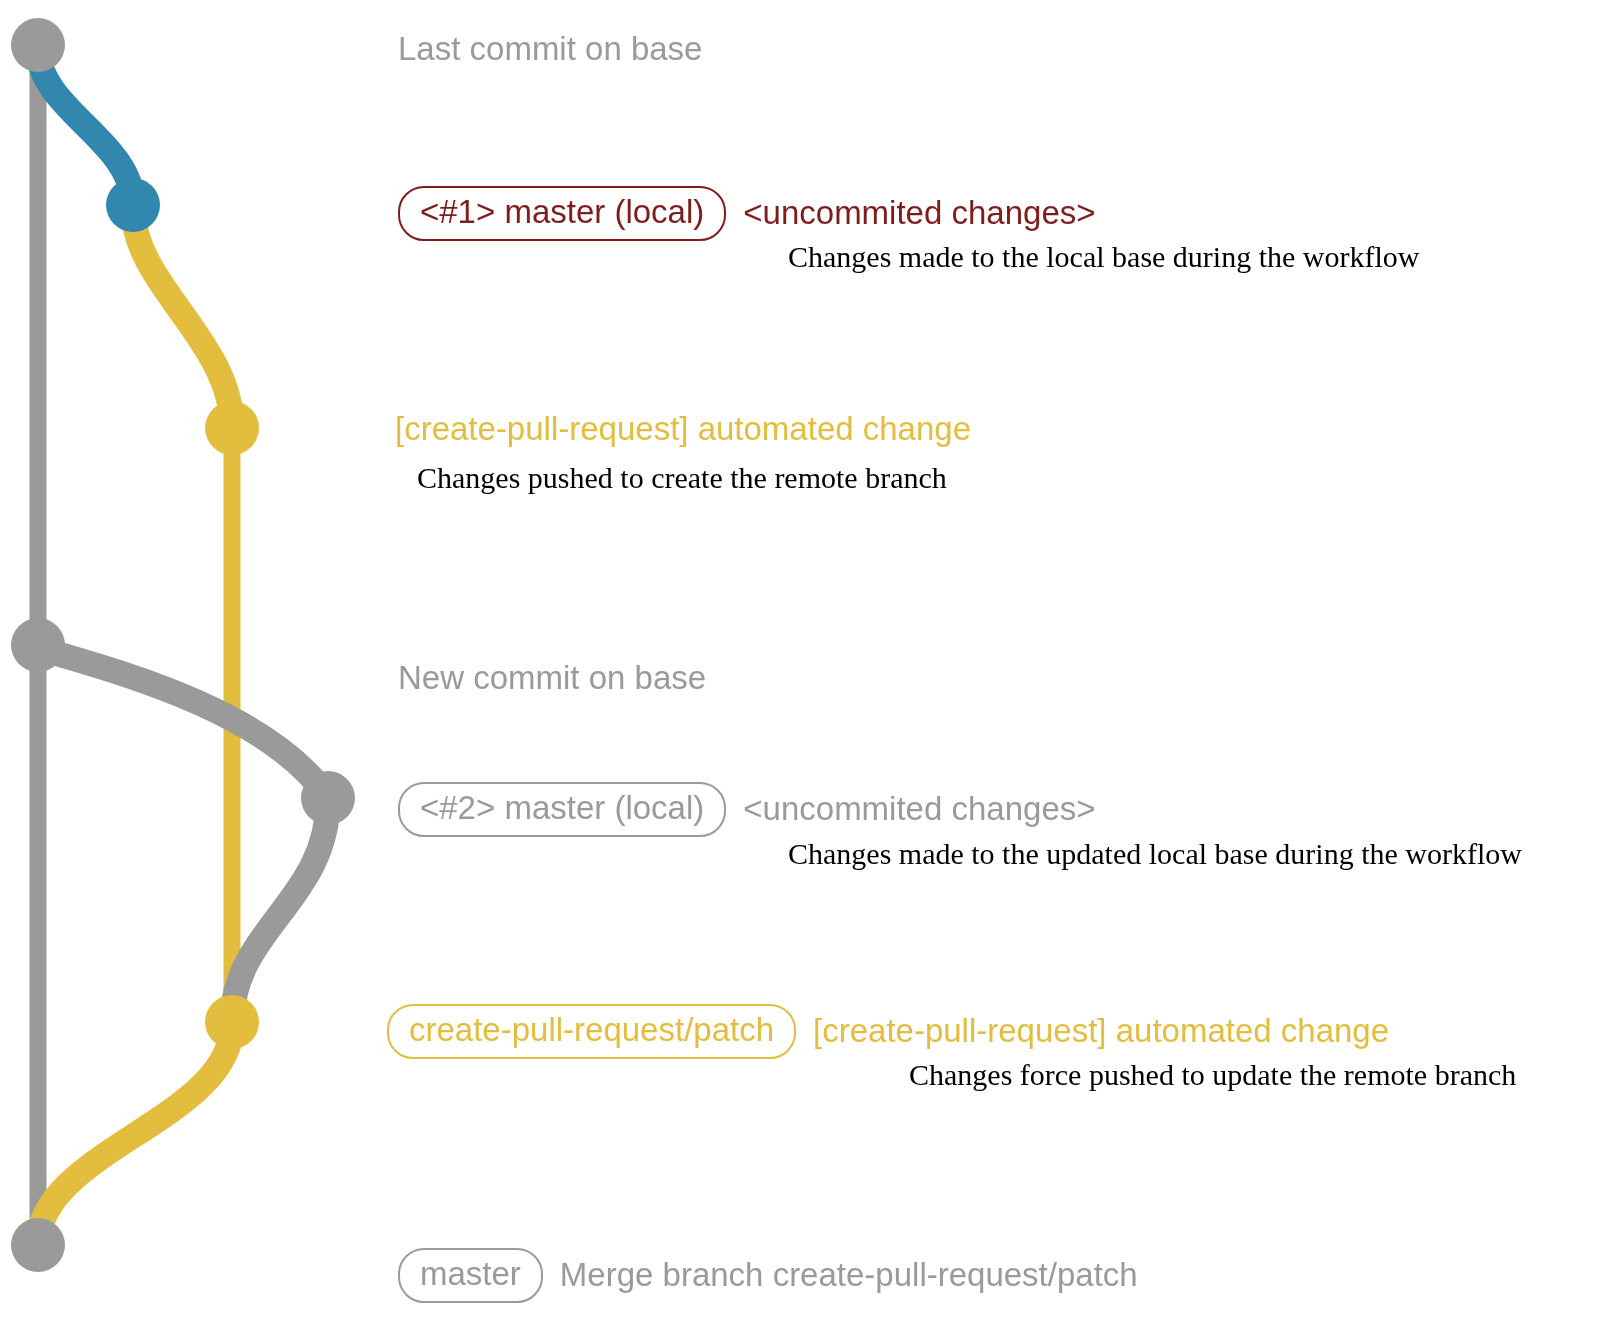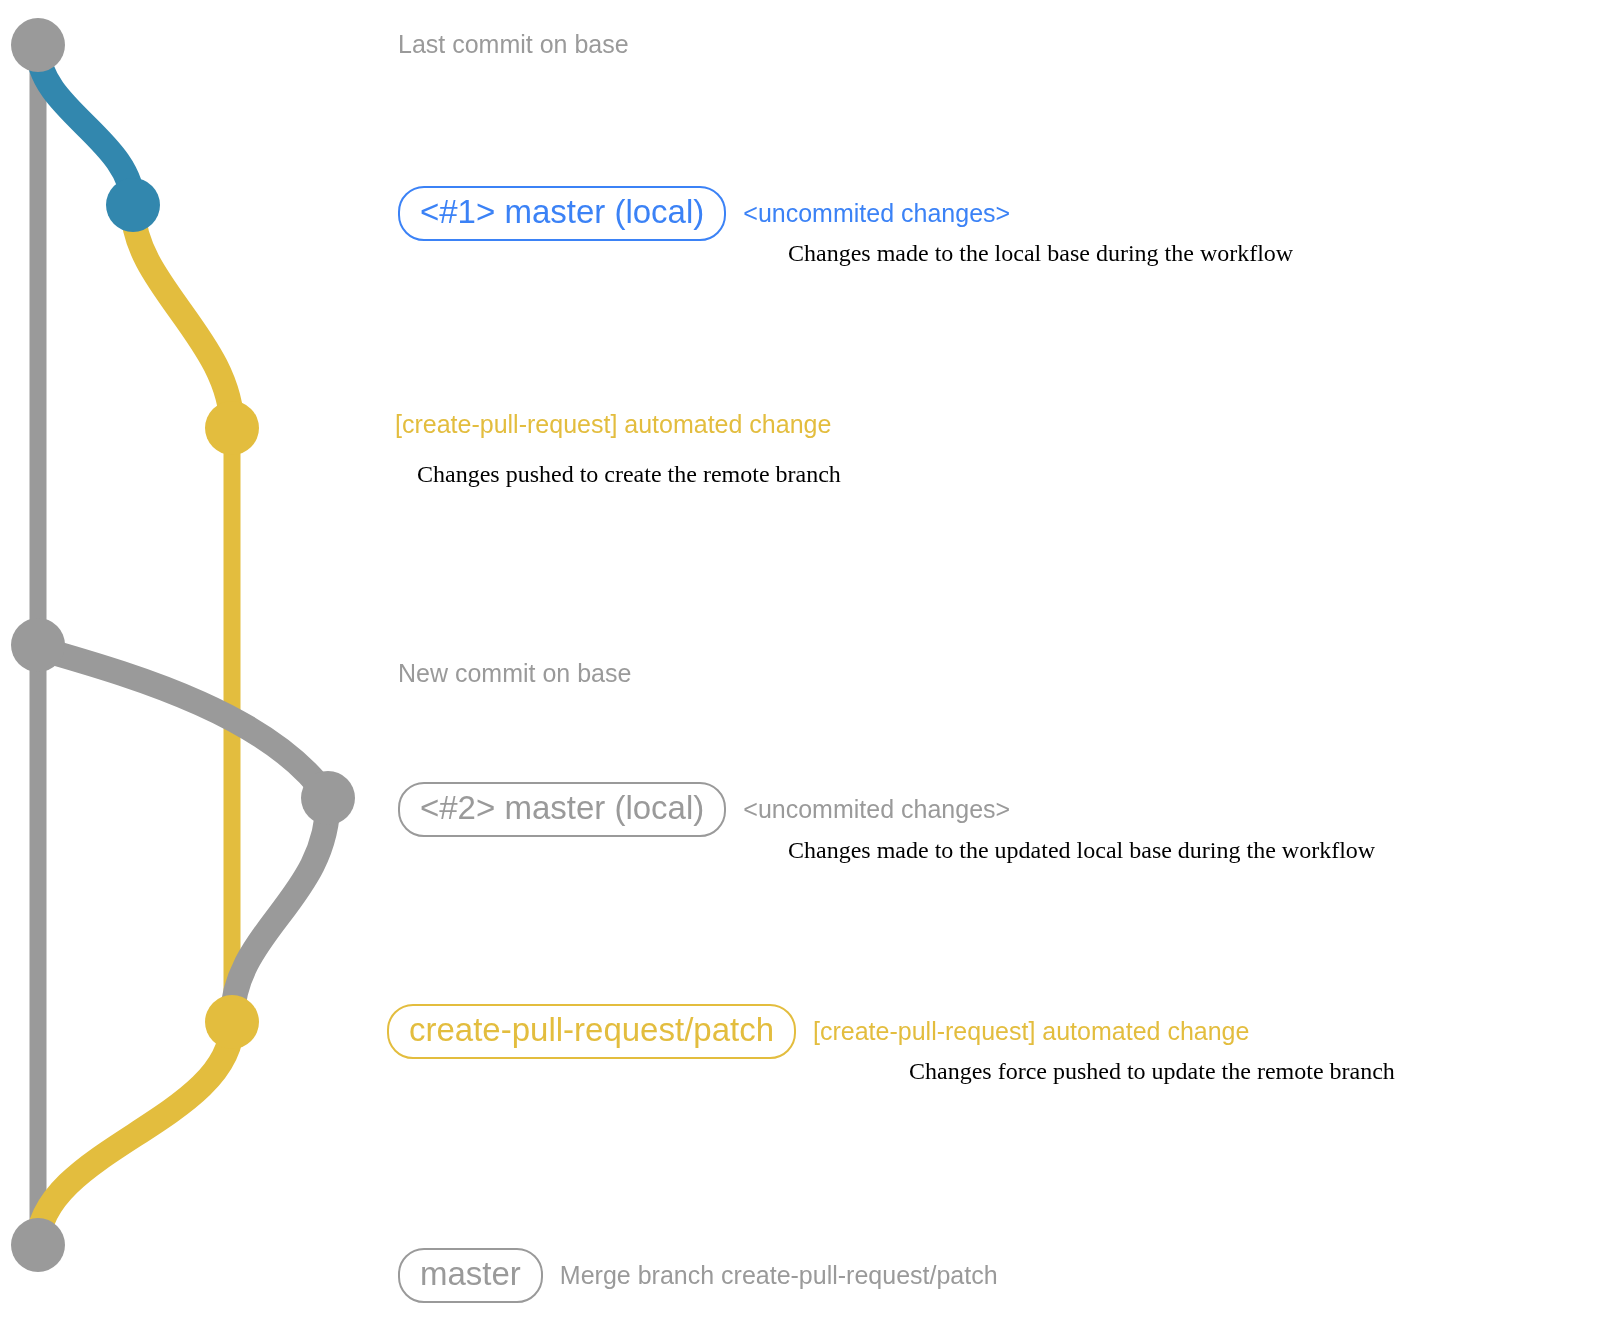--- a/index.html
+++ b/index.html
@@ -43,41 +43,41 @@
     display: inline-block;
     border: 2px solid currentColor;
     border-radius: 26px;
     padding: 6px 20px 9px 20px;
     font-size: 33px;
     line-height: 1.08;
     font-family: "Liberation Sans", sans-serif;
     background: transparent;
   }
   .headline {
-    font-size: 25px;
+    font-size: 33px;
     line-height: 1.1;
     font-family: "Liberation Sans", sans-serif;
     white-space: nowrap;
   }
   .headline.standalone {
     display: block;
   }
   .badge + .headline {
     margin-left: 17px;
   }
   .desc {
     position: absolute;
     font-family: "Liberation Serif", serif;
-    font-size: 24px;
+    font-size: 30px;
     line-height: 1.15;
     color: #000000;
     white-space: nowrap;
   }
   .c-gray   { color: #9a9a9a; }
-  .c-blue   { color: #3b82f6; }
+  .c-blue   { color: #7f1d1d; }
   .c-yellow { color: #e3bd3e; }
 </style>
 </head>
 <body>
 
 <div id="page">
 
   <svg id="graph-svg" viewBox="0 0 1618 1344" xmlns="http://www.w3.org/2000/svg">
 
     <path d="M 38 45 L 38 1245" stroke="#9a9a9a" stroke-width="17" fill="none" stroke-linecap="butt"></path>

